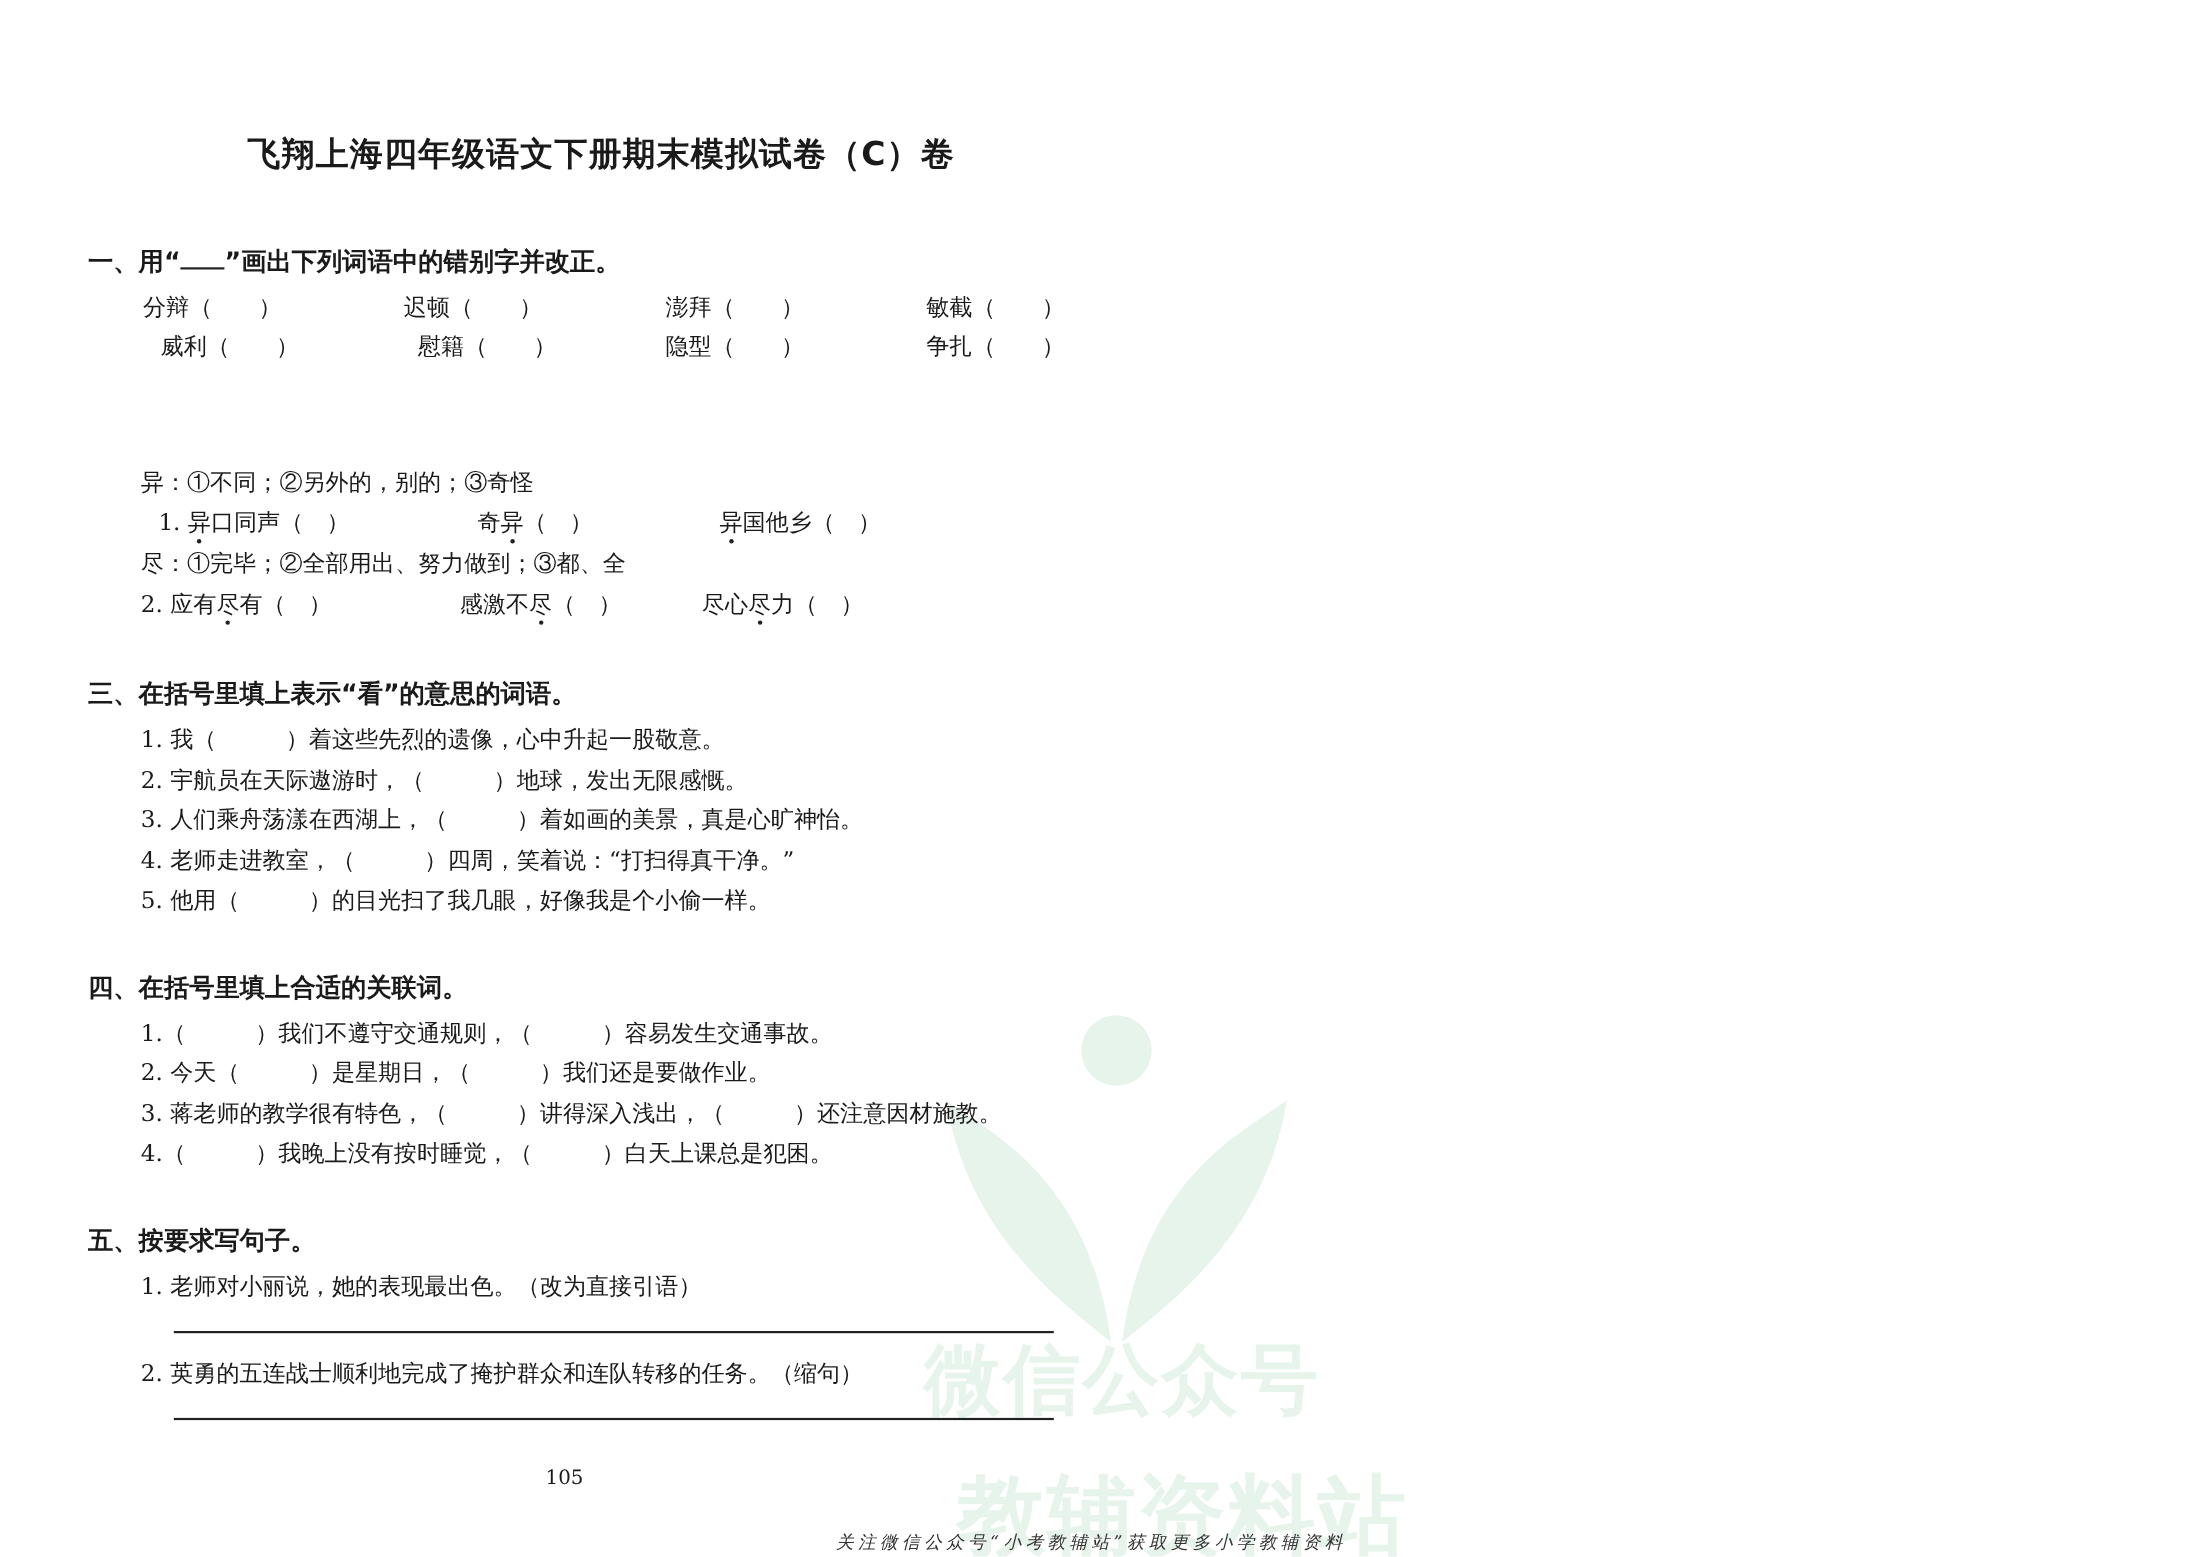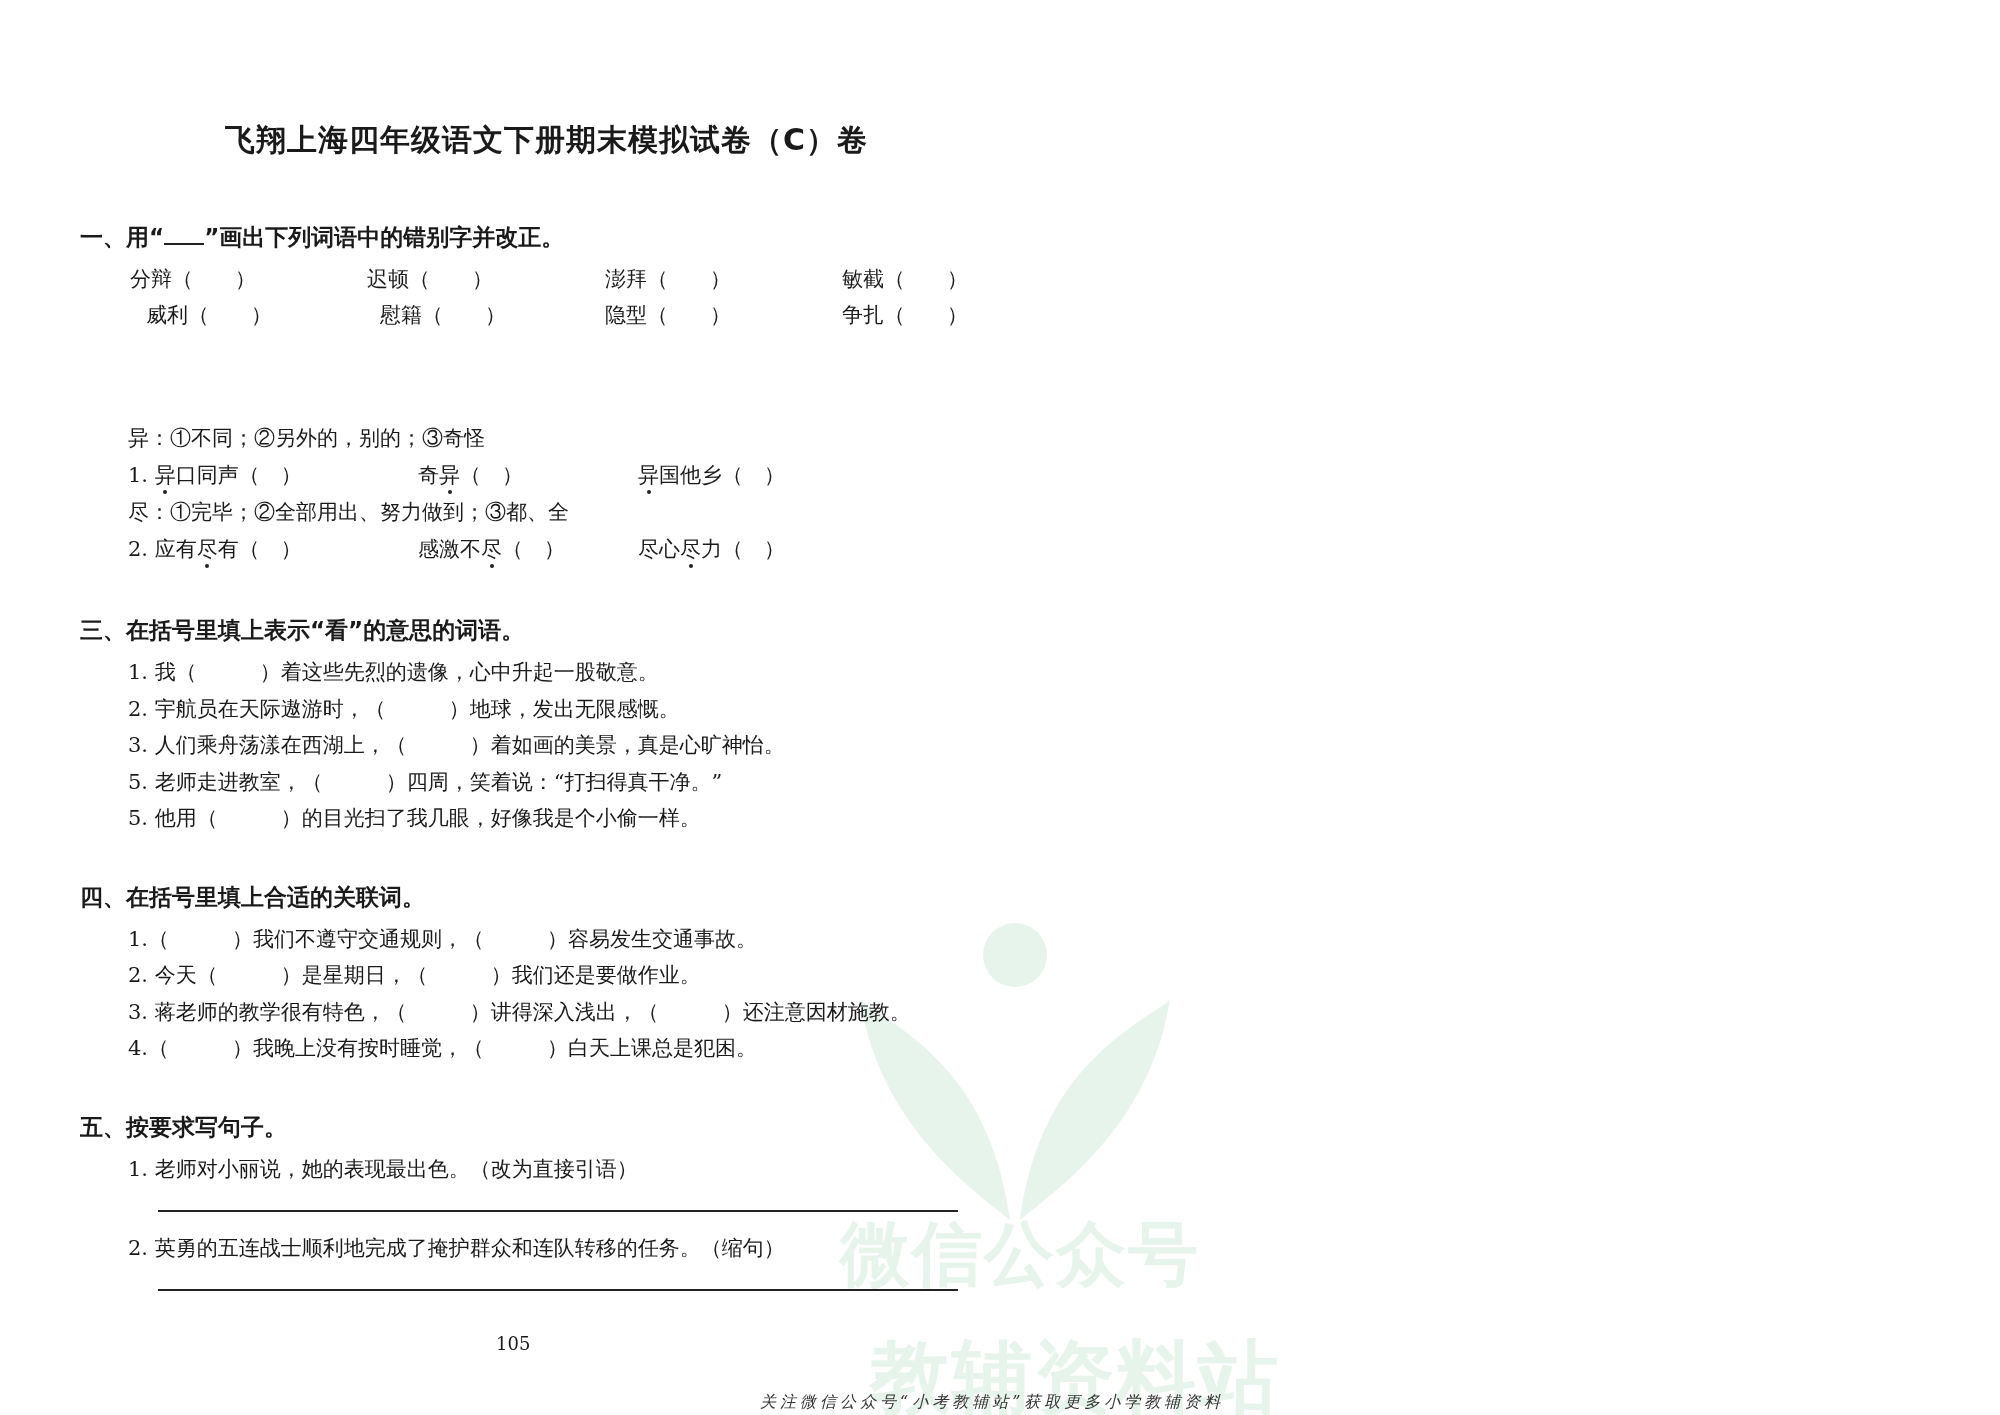--- a/index.html
+++ b/index.html
@@ -56,37 +56,37 @@
     <div class="cell" style="left:237px; top:0;">迟顿（　　）</div>
     <div class="cell" style="left:475px; top:0;">澎拜（　　）</div>
     <div class="cell" style="left:712px; top:0;">敏截（　　）</div>
     <div class="cell" style="left:16px; top:36px;text-align:center;">威利（　　）</div>
     <div class="cell" style="left:250px; top:36px;font-family:Liberation Mono, monospace;">慰籍（　　）</div>
     <div class="cell" style="left:475px; top:36px;">隐型（　　）</div>
     <div class="cell" style="left:712px; top:36px;">争扎（　　）</div>
   </div>
 
   <div class="line" style="left:128px; top:424px;">异：①不同；②另外的，别的；③奇怪</div>
-  <div class="line" style="left:128px; top:461px;">
+  <div class="line" style="left:144px; top:461px;">
     <span>1. </span><span class="dot">异</span><span>口同声（　）</span>
     <span style="position:absolute; left:290px;"><span>奇</span><span class="dot">异</span><span>（　）</span></span>
     <span style="position:absolute; left:510px;"><span class="dot">异</span><span>国他乡（　）</span></span>
   </div>
   <div class="line" style="left:128px; top:498px;">尽：①完毕；②全部用出、努力做到；③都、全</div>
   <div class="line" style="left:128px; top:535px;">
     <span>2. </span><span>应有</span><span class="dot">尽</span><span>有（　）</span>
     <span style="position:absolute; left:290px;"><span>感激不</span><span class="dot">尽</span><span>（　）</span></span>
     <span style="position:absolute; left:510px;"><span>尽心</span><span class="dot">尽</span><span>力（　）</span></span>
   </div>
 
   <div class="sec-h" style="left:80px; top:615px;">三、在括号里填上表示“看”的意思的词语。</div>
   <div class="line" style="left:128px; top:658px;">1. 我（　　　）着这些先烈的遗像，心中升起一股敬意。</div>
   <div class="line" style="left:128px; top:695px;">2. 宇航员在天际遨游时，（　　　）地球，发出无限感慨。</div>
   <div class="line" style="left:128px; top:731px;">3. 人们乘舟荡漾在西湖上，（　　　）着如画的美景，真是心旷神怡。</div>
-  <div class="line" style="left:128px; top:768px;">5. 老师走进教室，（　　　）四周，笑着说：“打扫得真干净。”</div>
+  <div class="line" style="left:128px; top:768px;">4. 老师走进教室，（　　　）四周，笑着说：“打扫得真干净。”</div>
   <div class="line" style="left:128px; top:804px;">5. 他用（　　　）的目光扫了我几眼，好像我是个小偷一样。</div>
 
   <div class="sec-h" style="left:80px; top:882px;">四、在括号里填上合适的关联词。</div>
   <div class="line" style="left:128px; top:925px;">1.（　　　）我们不遵守交通规则，（　　　）容易发生交通事故。</div>
   <div class="line" style="left:128px; top:961px;">2. 今天（　　　）是星期日，（　　　）我们还是要做作业。</div>
   <div class="line" style="left:128px; top:998px;">3. 蒋老师的教学很有特色，（　　　）讲得深入浅出，（　　　）还注意因材施教。</div>
   <div class="line" style="left:128px; top:1034px;">4.（　　　）我晚上没有按时睡觉，（　　　）白天上课总是犯困。</div>
 
   <div class="sec-h" style="left:80px; top:1112px;">五、按要求写句子。</div>
   <div class="line" style="left:128px; top:1155px;">1. 老师对小丽说，她的表现最出色。（改为直接引语）</div>

